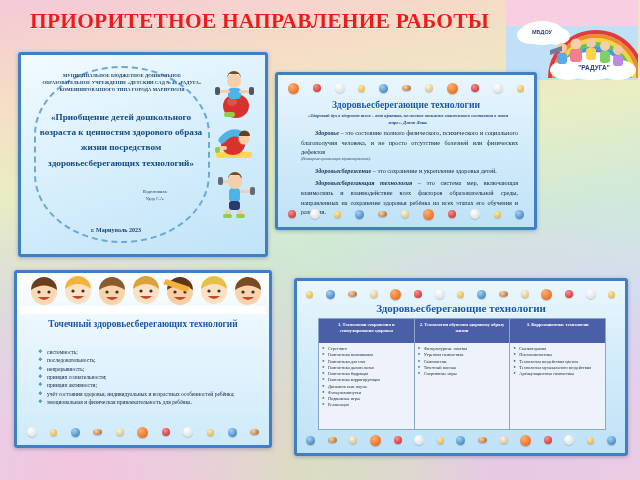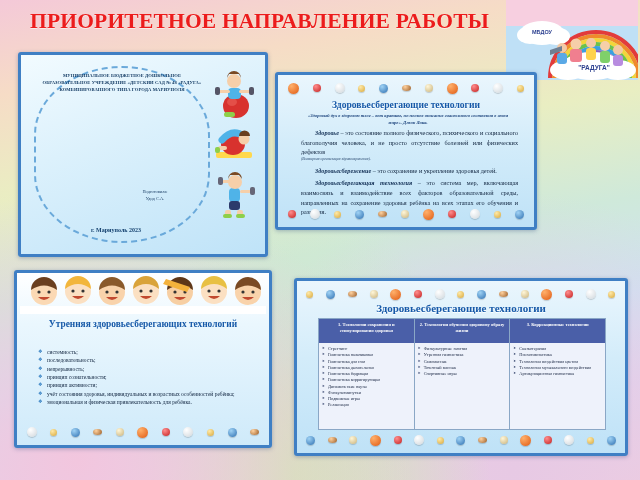--- a/index.html
+++ b/index.html
@@ -141,20 +141,21 @@
       <text x="36" y="34" font-family="'Liberation Sans',sans-serif" font-size="5.5" font-weight="bold" fill="#2b3f8f" text-anchor="middle">МБДОУ</text>
       <text x="88" y="70" font-family="'Liberation Sans',sans-serif" font-size="6.5" font-weight="bold" fill="#2b3f8f" text-anchor="middle">"РАДУГА"</text>
     </g>
   </svg>
 </div>
 
 <div class="card" id="card1">
   <div class="inner">
     <div class="dash"></div>
     <div class="org">МУНИЦИПАЛЬНОЕ БЮДЖЕТНОЕ ДОШКОЛЬНОЕ ОБРАЗОВАТЕЛЬНОЕ УЧРЕЖДЕНИЕ «ДЕТСКИЙ САД № 48 «РАДУГА» КОМБИНИРОВАННОГО ТИПА ГОРОДА МАРИУПОЛЯ</div>
+    <div class="main-q">«Приобщение детей дошкольного возраста к ценностям здорового образа жизни посредством здоровьесберегающих технологий»</div>
     <div class="author">
       <div>Подготовила:</div>
       <div>Удод С.А.</div>
     </div>
     <div class="city">г. Мариуполь 2023</div>
 
     <div class="kidcol">
       <svg class="fig" style="top:4px" width="44" height="52" viewBox="0 0 44 52">
         <ellipse cx="24" cy="38" rx="13" ry="12" fill="#d8322e"></ellipse>
         <ellipse cx="20" cy="34" rx="5" ry="4" fill="#ef6b62" opacity=".5"></ellipse>
@@ -277,21 +278,21 @@
           <circle cx="228" cy="16" r="13" fill="#f9d3ab"></circle>
             <path d="M215 14 a13 13 0 0 1 26 0 q-13 -9 -26 0z" fill="#7a4a24"></path>
           <circle cx="223" cy="16" r="1.6" fill="#333"></circle>
             <circle cx="233" cy="16" r="1.6" fill="#333"></circle>
           <path d="M222 21 q6 6 12 0z" fill="#c1492f"></path>
           <path d="M146 3 l24 8 l-3 5 l-24 -8z" fill="#f4b23c"></path>
         </g>
         <rect x="0" y="30" width="252" height="8" fill="#ffffff"></rect>
       </svg>
     </div>
-    <h2>Утренняя здоровьесберегающих технологий</h2>
+    <h2>Точечный здоровьесберегающих технологий</h2>
     <ul>
       <li>системность;</li>
       <li>последовательность;</li>
       <li>непрерывность;</li>
       <li>принцип сознательности;</li>
       <li>принцип активности;</li>
       <li>учёт состояния здоровья, индивидуальных и возрастных особенностей ребёнка;</li>
       <li>эмоциональная и физическая привлекательность для ребёнка.</li>
     </ul>
     <div class="balls bot">

